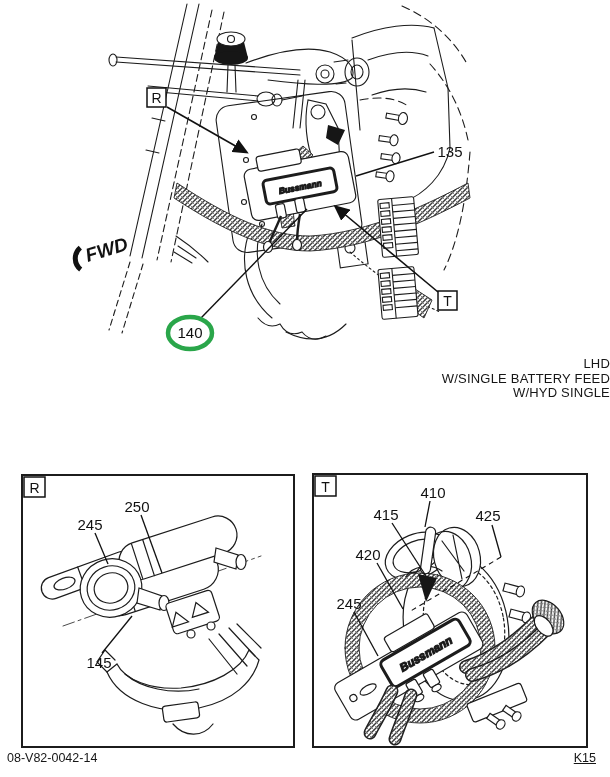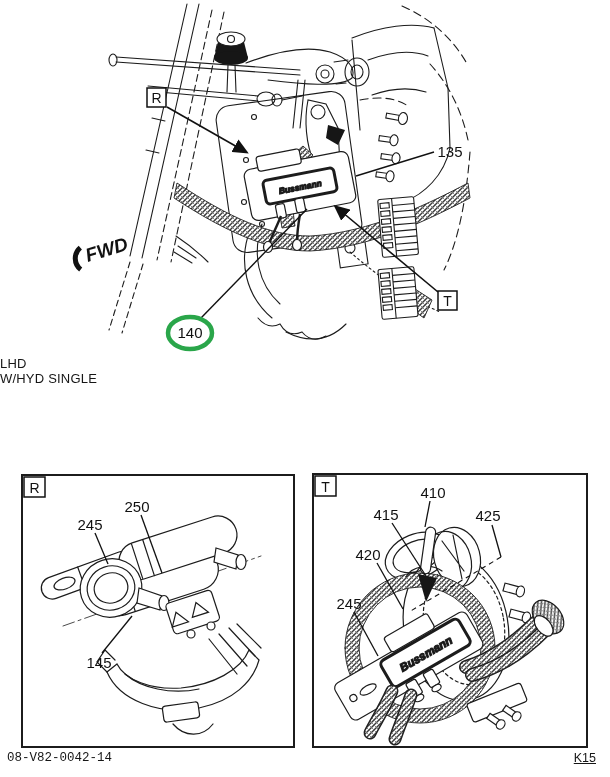--- a/index.html
+++ b/index.html
@@ -1,25 +1,25 @@
 <!DOCTYPE html>
 <html><head>
 <meta charset="utf-8">
 <style>
   html,body{margin:0;padding:0;background:#fff;}
   .page{position:relative;width:610px;height:777px;background:#fff;overflow:hidden;
         font-family:"Liberation Sans","DejaVu Sans",sans-serif;color:#111;}
   svg{display:block;}
   .art{position:absolute;left:0;top:0;}
-  .caption{position:absolute;left:0;top:357px;width:610px;text-align:left;
+  .caption{position:absolute;left:0;top:357px;width:610px;text-align:right;
            font-size:13px;line-height:14.5px;letter-spacing:.2px;color:#161616;}
   .inset{position:absolute;border:2px solid #1c1c1c;background:#fff;box-sizing:border-box;}
   .inset-r{left:21px;top:474px;width:274px;height:274px;}
   .inset-t{left:312px;top:473px;width:276px;height:275px;}
-  .footer-left{position:absolute;left:7px;top:751px;font-size:12.5px;color:#161616;font-family:Liberation Mono, monospace;}
+  .footer-left{position:absolute;left:7px;top:751px;font-size:12.5px;color:#161616;}
   .footer-right{position:absolute;right:14px;top:751px;font-size:12.5px;color:#161616;text-decoration:underline;}
   text{font-family:"Liberation Sans","DejaVu Sans",sans-serif;fill:#111;}
   .callout{font-size:15px;}
   .viewlabel{font-size:14px;}
 </style>
 </head>
 <body>
 
 <div class="page">
 
@@ -179,20 +179,21 @@
 
       <g transform="translate(78,264) rotate(-17)">
         <path d="M7,-15 A14,14 0 0 0 1,6" stroke="#111" stroke-width="5" fill="none"></path>
         <text x="10" y="1" font-size="19" font-weight="bold" font-style="italic">FWD</text>
       </g>
     </g>
   </svg>
 
   <div class="caption">
     <div>LHD</div>
+    <div>W/SINGLE BATTERY FEED</div>
     <div>W/HYD SINGLE</div>
   </div>
 
   <div class="inset inset-r">
     <svg width="270" height="270" viewBox="0 0 270 270">
       <g stroke="#1c1c1c" stroke-width="1.2" fill="#fff" stroke-linecap="round">
         <path d="M40,150 L238,80" stroke-dasharray="12,4,3,4" stroke-width="0.8" fill="none"></path>
 
         <g transform="rotate(-20 65 99)">
           <rect x="16" y="88" width="97" height="22" rx="11"></rect>

